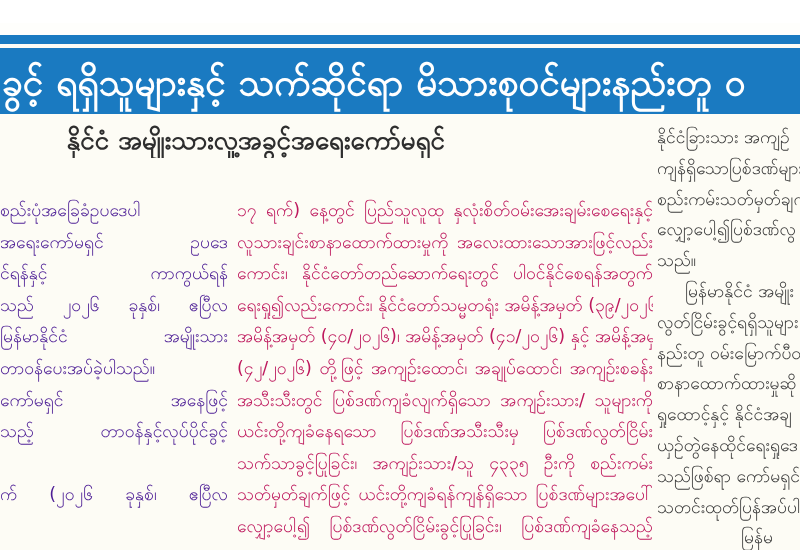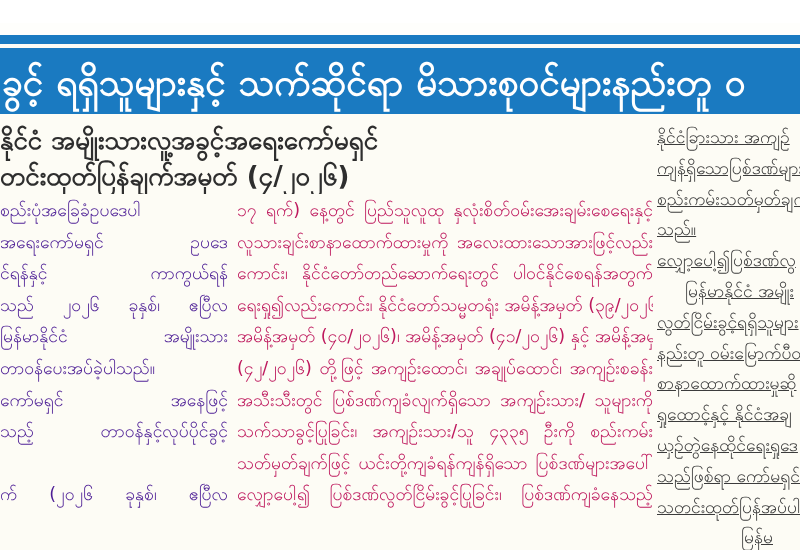--- a/index.html
+++ b/index.html
@@ -29,37 +29,36 @@
   .subtitle .sub-line { height:36px; }
   .col { position:absolute; font-size:17.5px; }
   .col .line {
     height:31.6px; line-height:31.6px;
     white-space:nowrap; overflow:hidden;
   }
   .col-left  { left:0;     top:172px; width:228px; }
   .col-mid   { left:237px; top:172px; width:416px; }
   .col-right { left:657px; top:99px;  width:143px; }
   .col-left .line, .col-mid .line { text-align:justify; text-align-last:justify; }
-  .col-right .line { height:30.8px; line-height:30.8px; text-align:left;text-decoration:underline; }
+  .col-right .line { height:30.8px; line-height:30.8px; text-align:left; }
   .bottom-bar { top:534px; height:11px; }
   .bottom-white { top:545px; height:5px; background:#fefefc; }
 </style>
 </head>
 <body>
 
 <div class="page" style="background: rgb(253, 252, 245);">
 
   <div class="strip top-white"></div>
   <div class="strip top-bar" style="background: rgb(26, 122, 193);"></div>
 
   <div class="banner" style="background: rgb(26, 122, 193); color: rgb(255, 255, 255);">ခွင့် ရရှိသူများနှင့် သက်ဆိုင်ရာ မိသားစုဝင်များနည်းတူ ဝ</div>
 
-  <div class="subtitle" style="color: rgb(46, 46, 46);">
+  <div class="subtitle" style="color: rgb(46, 46, 46); text-align: right;">
     <div class="sub-line">နိုင်ငံ အမျိုးသားလူ့အခွင့်အရေးကော်မရှင်</div>
-    <div class="sub-line">တင်းထုတ်ပြန်ချက်အမှတ် (၄/၂၀၂၆)</div>
   </div>
 
   <div class="col col-left" style="color: #4c1d95;">
       <div class="line">စည်းပုံအခြေခံဥပဒေပါ</div>
       <div class="line">အရေးကော်မရှင် ဥပဒေ</div>
       <div class="line">င်ရန်နှင့် ကာကွယ်ရန်</div>
       <div class="line">သည် ၂၀၂၆ ခုနှစ်၊ ဧပြီလ</div>
       <div class="line">မြန်မာနိုင်ငံ အမျိုးသား</div>
       <div class="line">တာဝန်ပေးအပ်ခဲ့ပါသည်။</div>
       <div class="line">ကော်မရှင် အနေဖြင့်</div>
@@ -69,31 +68,32 @@
     </div>
 
   <div class="col col-mid" style="color: #be185d;">
       <div class="line">၁၇ ရက်) နေ့တွင် ပြည်သူလူထု နှလုံးစိတ်ဝမ်းအေးချမ်းစေရေးနှင့်</div>
       <div class="line">လူသားချင်းစာနာထောက်ထားမှုကို အလေးထားသောအားဖြင့်လည်း</div>
       <div class="line">ကောင်း၊ နိုင်ငံတော်တည်ဆောက်ရေးတွင် ပါဝင်နိုင်စေရန်အတွက်</div>
       <div class="line">ရေးရှု၍လည်းကောင်း၊ နိုင်ငံတော်သမ္မတရုံး အမိန့်အမှတ် (၃၉/၂၀၂၆)၊</div>
       <div class="line">အမိန့်အမှတ် (၄၀/၂၀၂၆)၊ အမိန့်အမှတ် (၄၁/၂၀၂၆) နှင့် အမိန့်အမှတ်</div>
       <div class="line">(၄၂/၂၀၂၆) တို့ဖြင့် အကျဉ်းထောင်၊ အချုပ်ထောင်၊ အကျဉ်းစခန်း</div>
       <div class="line">အသီးသီးတွင် ပြစ်ဒဏ်ကျခံလျက်ရှိသော အကျဉ်းသား/ သူများကို</div>
+      <div class="line">ယင်းတို့ကျခံနေရသော ပြစ်ဒဏ်အသီးသီးမှ ပြစ်ဒဏ်လွတ်ငြိမ်း</div>
       <div class="line">သက်သာခွင့်ပြုခြင်း၊ အကျဉ်းသား/သူ ၄၃၃၅ ဦးကို စည်းကမ်း</div>
       <div class="line">သတ်မှတ်ချက်ဖြင့် ယင်းတို့ကျခံရန်ကျန်ရှိသော ပြစ်ဒဏ်များအပေါ်</div>
       <div class="line">လျှော့ပေါ့၍ ပြစ်ဒဏ်လွတ်ငြိမ်းခွင့်ပြုခြင်း၊ ပြစ်ဒဏ်ကျခံနေသည့်</div>
     </div>
 
   <div class="col col-right" style="color: rgb(60, 60, 60);">
       <div class="line">နိုင်ငံခြားသား အကျဉ်</div>
       <div class="line">ကျန်ရှိသောပြစ်ဒဏ်များ</div>
       <div class="line">စည်းကမ်းသတ်မှတ်ချက်</div>
+      <div class="line">လျှော့ပေါ့၍ပြစ်ဒဏ်လွ</div>
       <div class="line">သည်။</div>
-      <div class="line">လျှော့ပေါ့၍ပြစ်ဒဏ်လွ</div>
       <div class="line" style="padding-left: 28px; text-align-last: left;">မြန်မာနိုင်ငံ အမျိုး</div>
       <div class="line">လွတ်ငြိမ်းခွင့်ရရှိသူများ</div>
       <div class="line">နည်းတူ ဝမ်းမြောက်ပီတိ</div>
       <div class="line">စာနာထောက်ထားမှုဆို</div>
       <div class="line">ရှုထောင့်နှင့် နိုင်ငံအချ</div>
       <div class="line">ယှဉ်တွဲနေထိုင်ရေးရှုဒေ</div>
       <div class="line">သည်ဖြစ်ရာ ကော်မရှင်</div>
       <div class="line">သတင်းထုတ်ပြန်အပ်ပါ</div>
       <div class="line" style="padding-left: 84px; text-align-last: left;">မြန်မ</div>
       <div class="line">ရက်စွဲ၊ ၂၀၂၆ ခုနှစ်၊ ဧပြီ</div>

